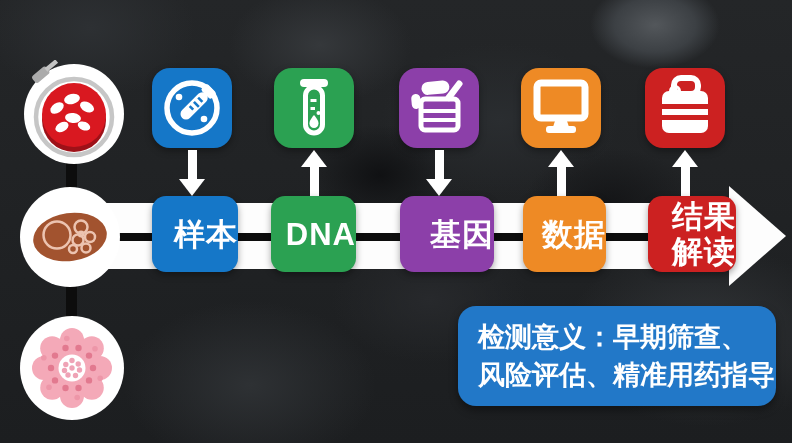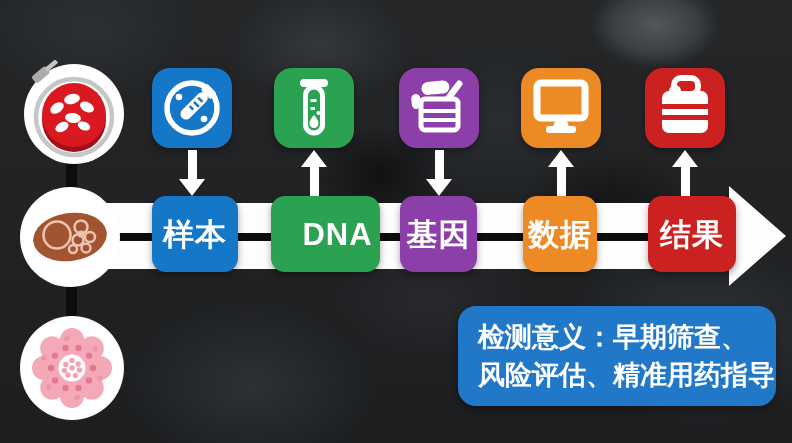--- a/index.html
+++ b/index.html
@@ -37,21 +37,21 @@
   .varrow{width:26px;height:46px;top:150px;z-index:5;}
   .varrow .stem{position:absolute;left:8.5px;width:9px;height:31px;background:#fff;}
   .varrow .head{position:absolute;left:0;width:0;height:0;
     border-left:13px solid transparent;border-right:13px solid transparent;}
   .varrow.down .stem{top:0;}
   .varrow.down .head{top:29px;border-top:17px solid #fff;}
   .varrow.up .stem{top:15px;}
   .varrow.up .head{top:0;border-bottom:17px solid #fff;}
   
   .label-box{top:196px;height:76px;border-radius:14px;z-index:6;
-    color:#fff;font-weight:700;font-size:31px;line-height:35px;text-align:center;
+    color:#fff;font-weight:700;font-size:31px;line-height:35px;text-align:right;
     display:flex;flex-direction:column;justify-content:center;
     box-shadow:0 3px 7px rgba(0,0,0,.35);letter-spacing:1px;}
   
   #note-box{left:458px;top:306px;width:318px;height:100px;border-radius:18px;z-index:6;
     color:#fff;font-weight:700;font-size:27px;line-height:38px;
     padding:12px 0 0 20px;box-sizing:border-box;
     box-shadow:0 4px 9px rgba(0,0,0,.4);}
 </style>
 </head>
 <body>
@@ -222,31 +222,32 @@
       <div class="head"></div>
     </div>
   <div class="abs varrow up" style="left:672px">
       <div class="stem"></div>
       <div class="head"></div>
     </div>
 
   <div class="abs label-box" style="left: 152px; width: 86px; background: rgb(21, 119, 200);">
     <div>样本</div>
   </div>
-  <div class="abs label-box" style="left: 271px; width: 85px; background: rgb(43, 161, 82); padding-left: 24px;">
+  <div class="abs label-box" style="left: 271px; width: 85px; background: rgb(43, 161, 82);">
     <div>DNA</div>
   </div>
-  <div class="abs label-box" style="left: 400px; width: 77px; background: rgb(140, 63, 169);">
+  <div class="abs label-box" style="left: 400px; width: 94px; background: rgb(140, 63, 169);">
     <div>基因</div>
   </div>
-  <div class="abs label-box" style="left: 523px; width: 74px; background: rgb(238, 138, 37);">
+  <div class="abs label-box" style="left: 523px; width: 74px; background: rgb(238, 138, 37); padding-left: 9px;">
     <div>数据</div>
   </div>
   <div class="abs label-box" style="left: 648px; width: 88px; background: rgb(204, 33, 33);">
     <div>结果</div>
+    <div>解读</div>
   </div>
 
   <div class="abs" id="note-box" style="background: rgb(34, 120, 200);">
     <div>检测意义：早期筛查、</div>
     <div>风险评估、精准用药指导</div>
   </div>
 
 </div>
 
 </body></html>

